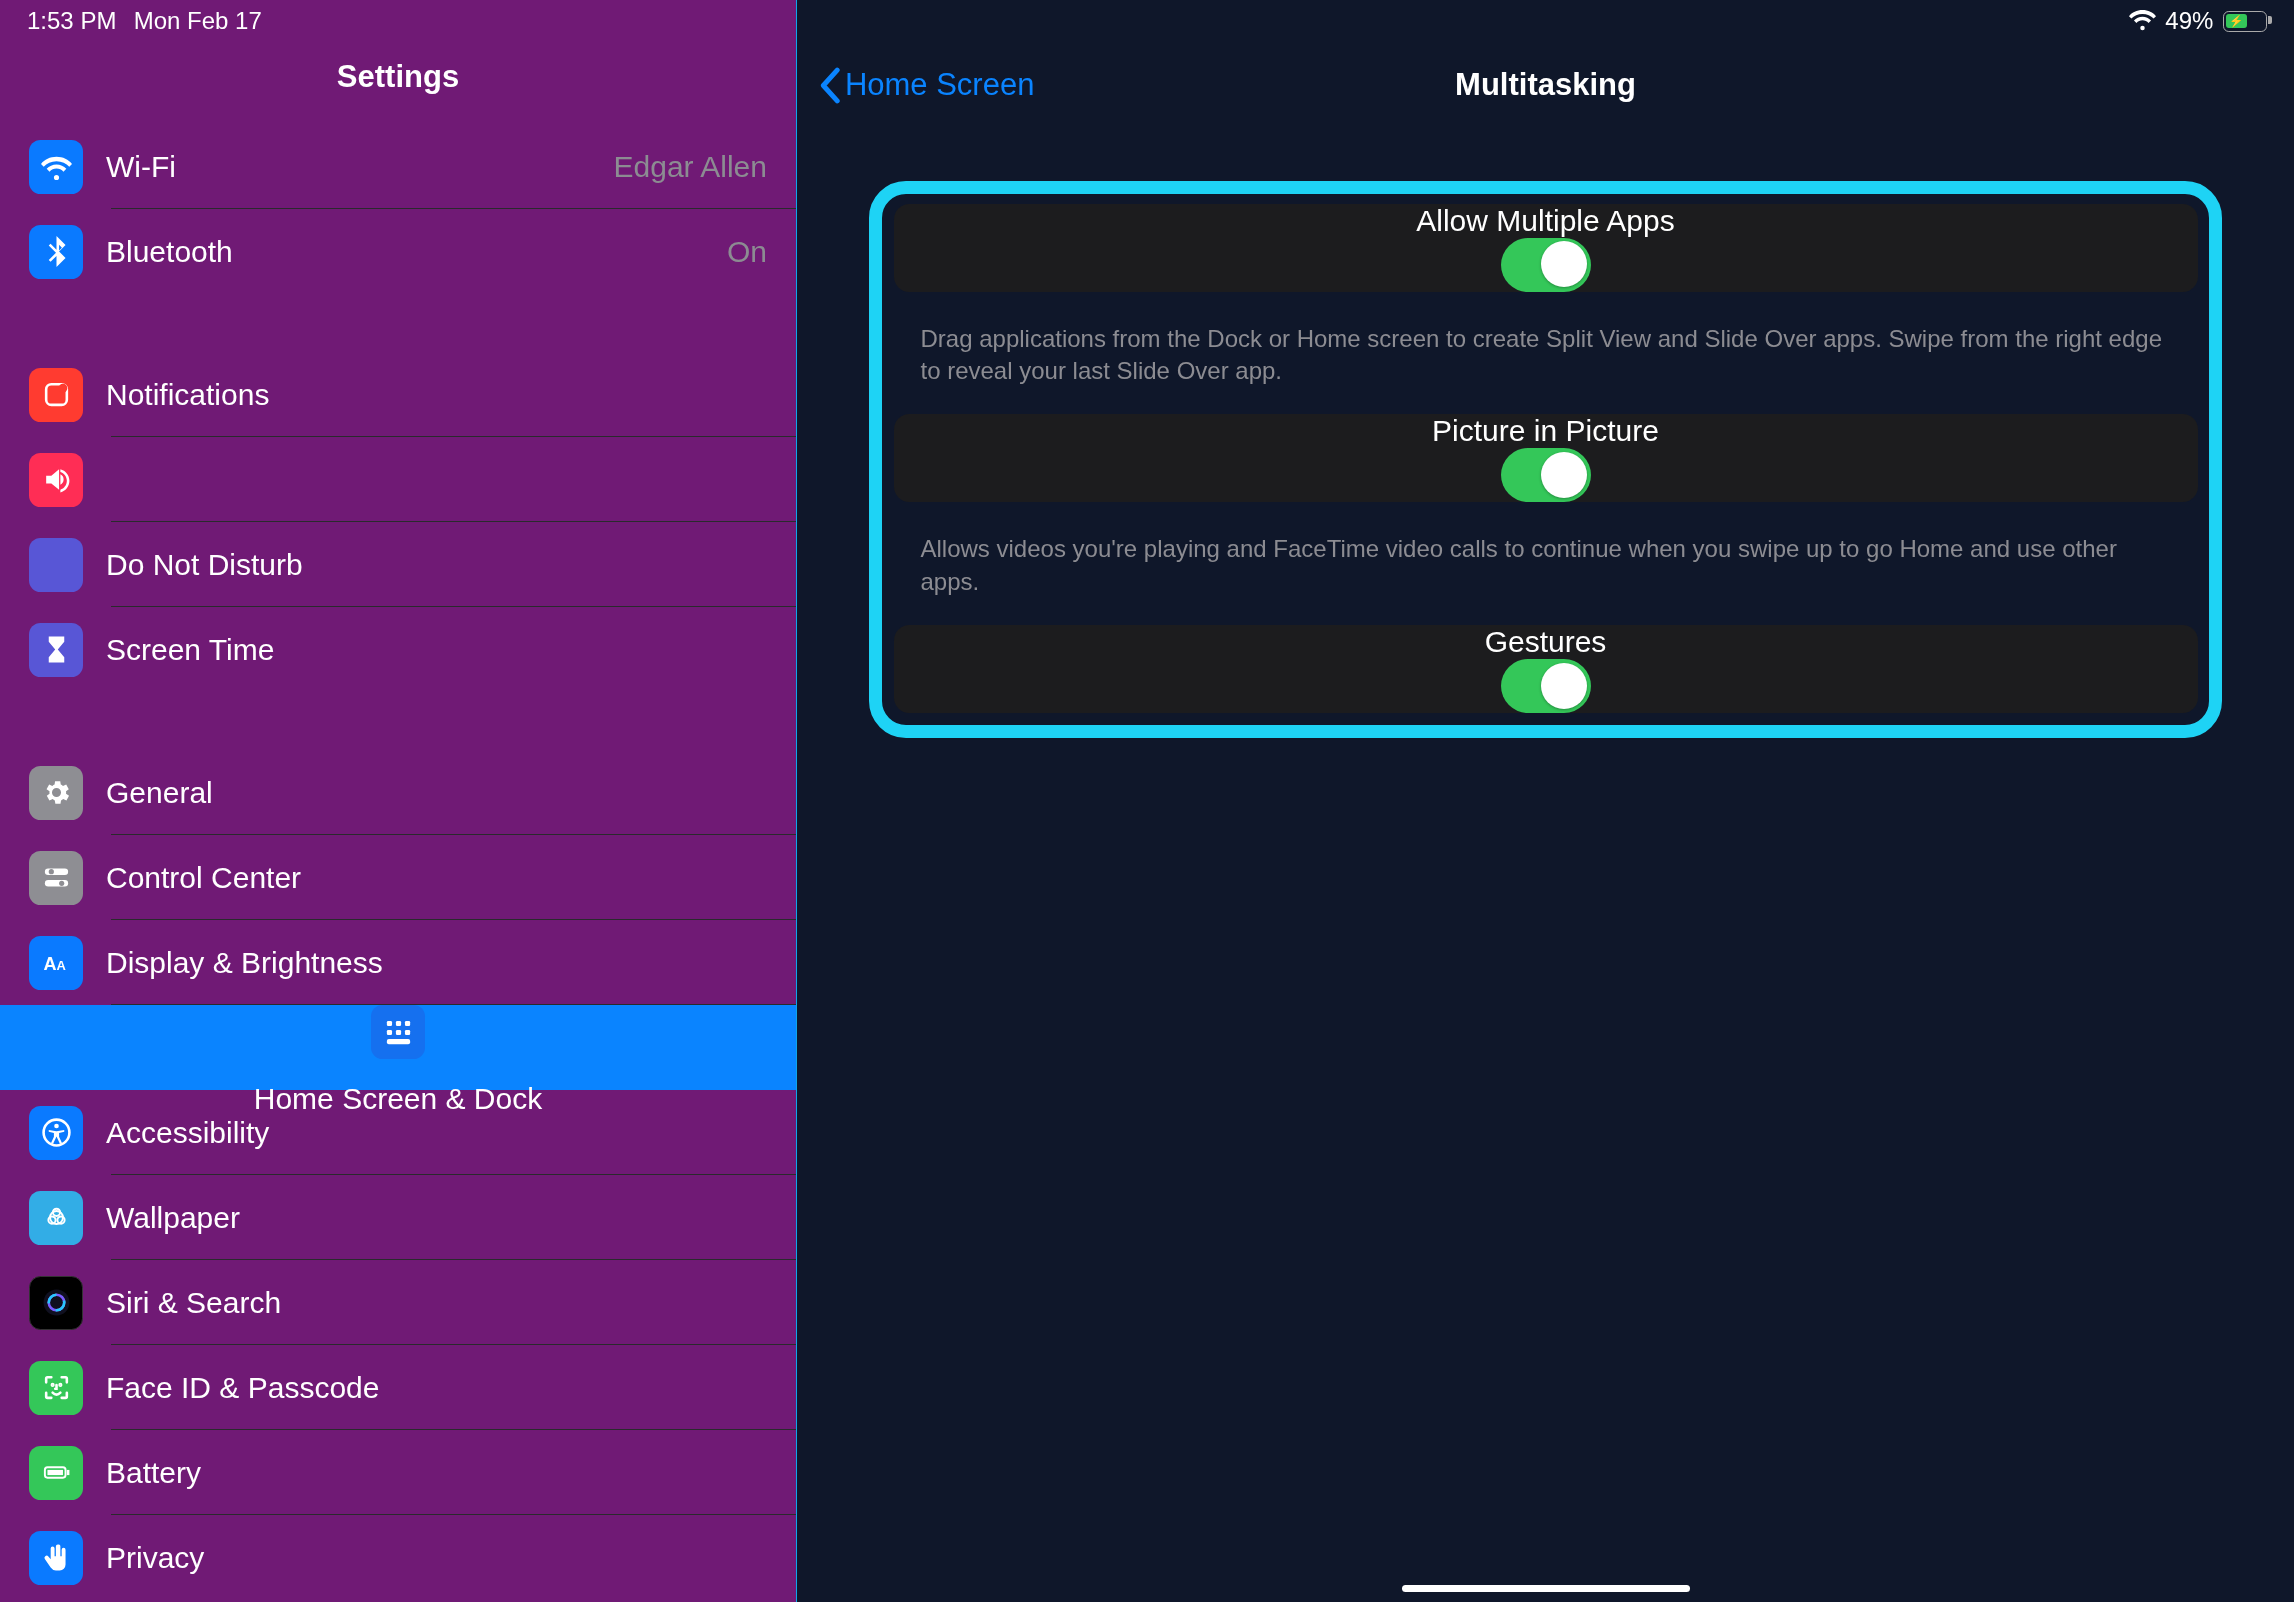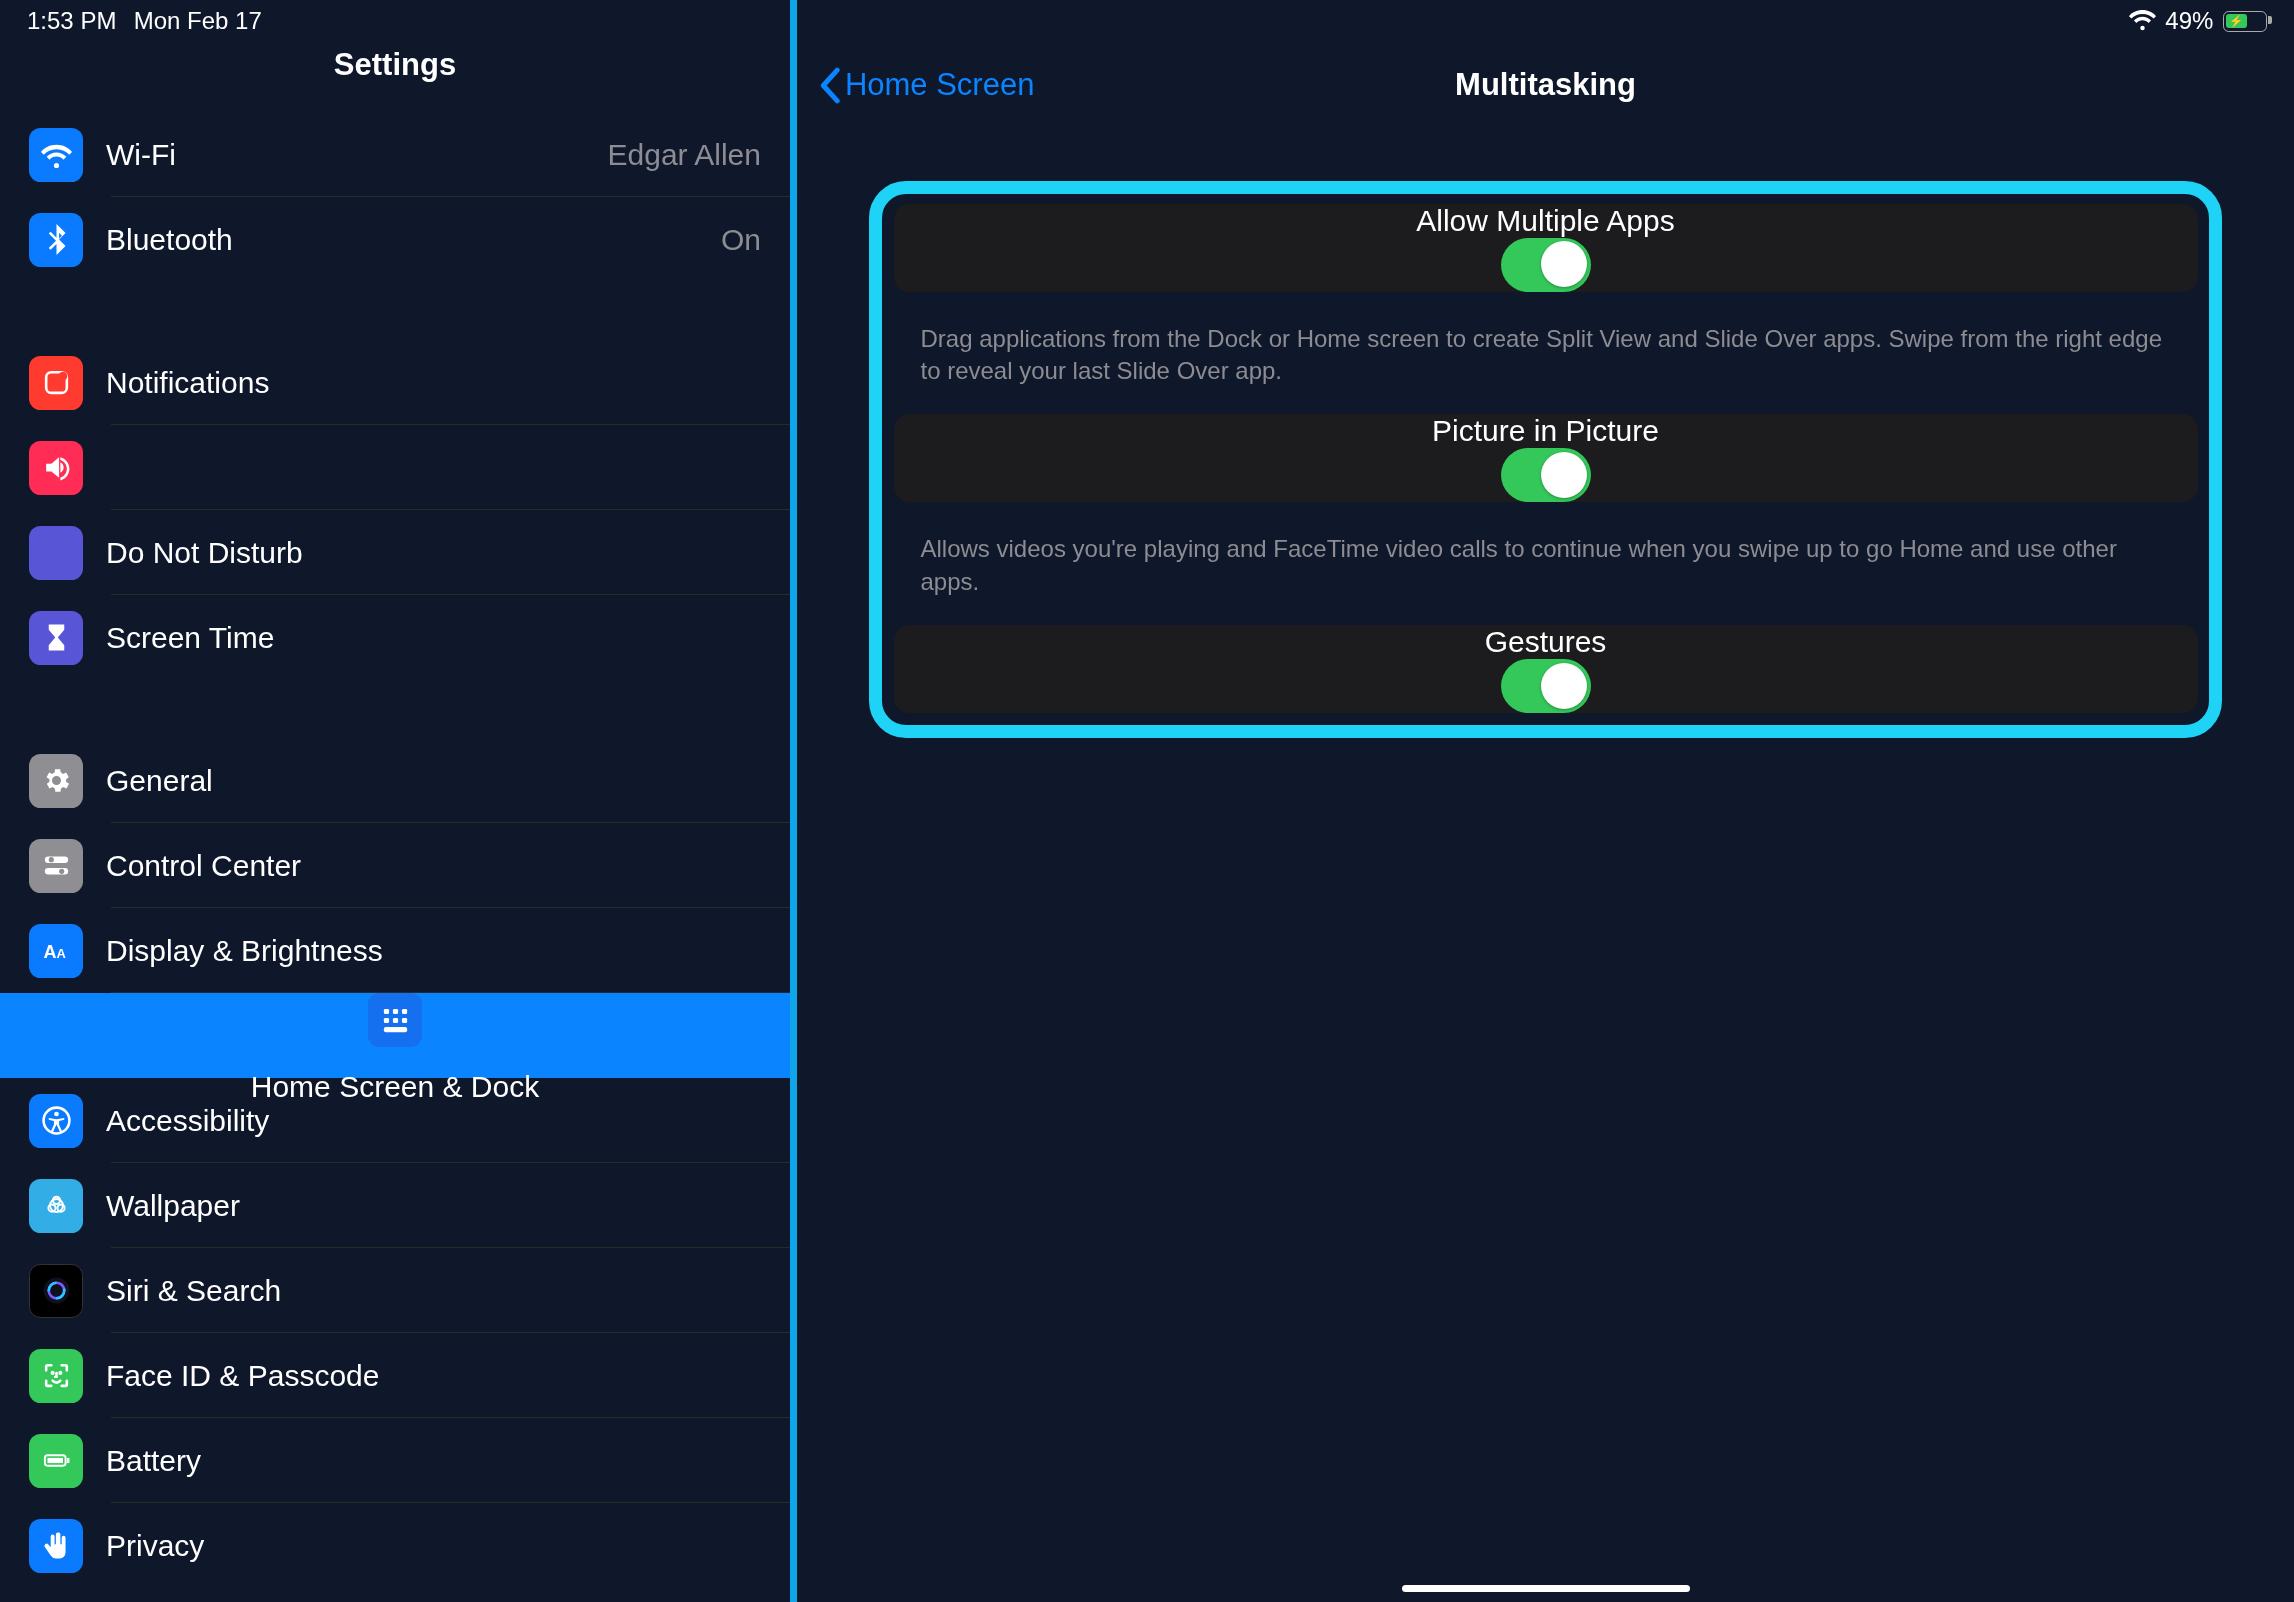--- a/index.html
+++ b/index.html
@@ -68,24 +68,24 @@
     font-size: 11.5px;
     position: absolute;
     left: 50%;
     transform: translateX(-50%);
   }
 
   
   .sidebar {
     width: 797px;
     height: 100%;
-    background: #0f172a;
-    position: relative;
-    padding-top: 18px;
-    border-right: 7px solid #0ea5e9;
+    background: #701a75;
+    position: relative;
+    padding-top: 30px;
+    border-right: 1px solid #0ea5e9;
   }
   .sidebar-title {
     text-align: center;
     font-size: 31px;
     font-weight: 600;
     padding: 29px 0 29px;
   }
   .group { margin-bottom: 58px; }
   .row {
     display: flex;

